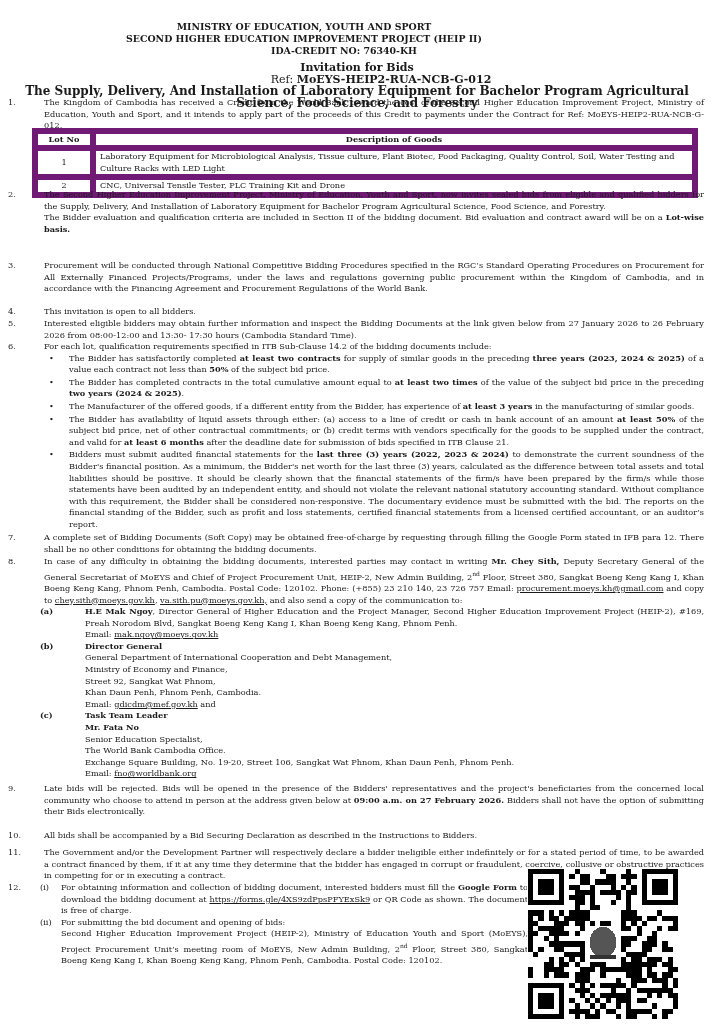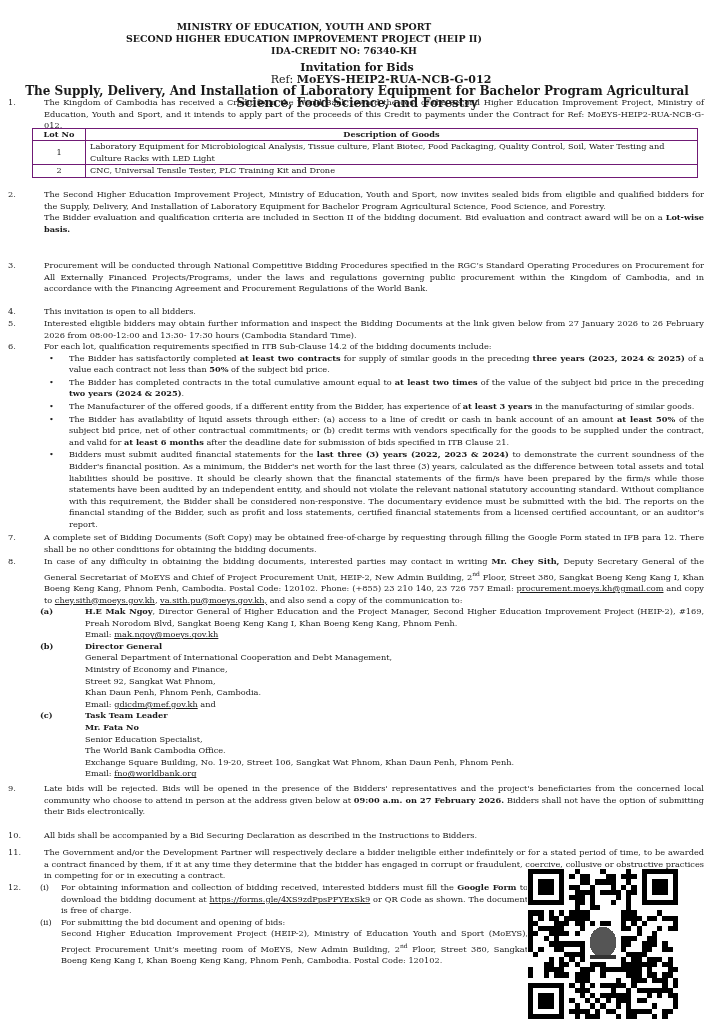--- a/index.html
+++ b/index.html
@@ -10,21 +10,21 @@
   }
   .page { position: absolute; left: 0; top: 0; width: 714px; height: 1024px; }
   .hdr { text-align: center; font-weight: bold; font-size: 9.4px; line-height: 12px; position: absolute; left: 0; width: 608px; }
   .c { text-align: center; position: absolute; left: 0; width: 714px; font-size: 11px; line-height: 12px; }
   .b { font-weight: bold; }
   .para { position: absolute; left: 8px; width: 696px; font-size: 8.2px; line-height: 11.6px; text-align: justify; }
   .num { position: absolute; left: 0; width: 22px; }
   .txt { margin-left: 36px; }
   .u { text-decoration: underline; }
   table.lots { position: absolute; left: 32px; top: 128px; width: 666px; border-collapse: collapse; font-size: 8.2px; line-height: 11.4px; }
-  table.lots td, table.lots th { border: 1px solid #701a75; padding: 0 4px; }
+  table.lots td, table.lots th { border: 6px solid #701a75; padding: 0 4px; }
   table.lots th { font-weight: bold; text-align: center; }
   table.lots td.ln { text-align: center; width: 44px; }
   ul.bul { list-style: none; margin: 0; padding: 0; }
   ul.bul li { position: relative; padding-left: 61px; margin-bottom: 1px; }
   ul.bul li .dot { position: absolute; left: 41px; top: 0; }
   .sub { position: relative; padding-left: 77px; }
   .sub .lbl { position: absolute; left: 32px; font-weight: bold; }
   .qr { position: absolute; left: 527px; top: 869px; width: 152px; height: 150px; background: #fff; }
 </style>
 </head>
@@ -140,21 +140,21 @@
 
   <div class="para" style="top:847px;">
     <span class="num">11.</span>
     <div class="txt">The Government and/or the Development Partner will respectively declare a bidder ineligible either indefinitely or for a stated period of time, to be awarded a contract financed by them, if it at any time they determine that the bidder has engaged in corrupt or fraudulent, coercive, collusive or obstructive practices in competing for or in executing a contract.</div>
   </div>
 
   <div class="para" style="top:882px; width:520px;">
     <span class="num">12.</span>
     <div style="position:relative; padding-left:53px;">
       <span style="position:absolute; left:32px;">(i)</span>
-      <span>For obtaining information and collection of bidding received, interested bidders must fill the </span><b>Google Form</b><span> to download the bidding document at </span><span class="u">https://forms.gle/4XS9zdPpsPFYExSk9</span><span> or QR Code as shown. The document is free of charge.</span>
+      <span>For obtaining information and collection of bidding document, interested bidders must fill the </span><b>Google Form</b><span> to download the bidding document at </span><span class="u">https://forms.gle/4XS9zdPpsPFYExSk9</span><span> or QR Code as shown. The document is free of charge.</span>
     </div>
     <div style="position:relative; padding-left:53px;">
       <span style="position:absolute; left:32px;">(ii)</span>
       <span>For submitting the bid document and opening of bids:</span><br>
       <span>Second Higher Education Improvement Project (HEIP-2), Ministry of Education Youth and Sport (MoEYS), Project Procurement Unit’s meeting room of MoEYS, New Admin Building, 2</span><sup style="font-size:6px;">nd</sup><span> Floor, Street 380, Sangkat Boeng Keng Kang I, Khan Boeng Keng Kang, Phnom Penh, Cambodia. Postal Code: 120102.</span>
     </div>
   </div>
 
   <div class="qr">
     <svg id="qrsvg" width="152" height="150" viewBox="0 0 29 29" shape-rendering="crispEdges">

